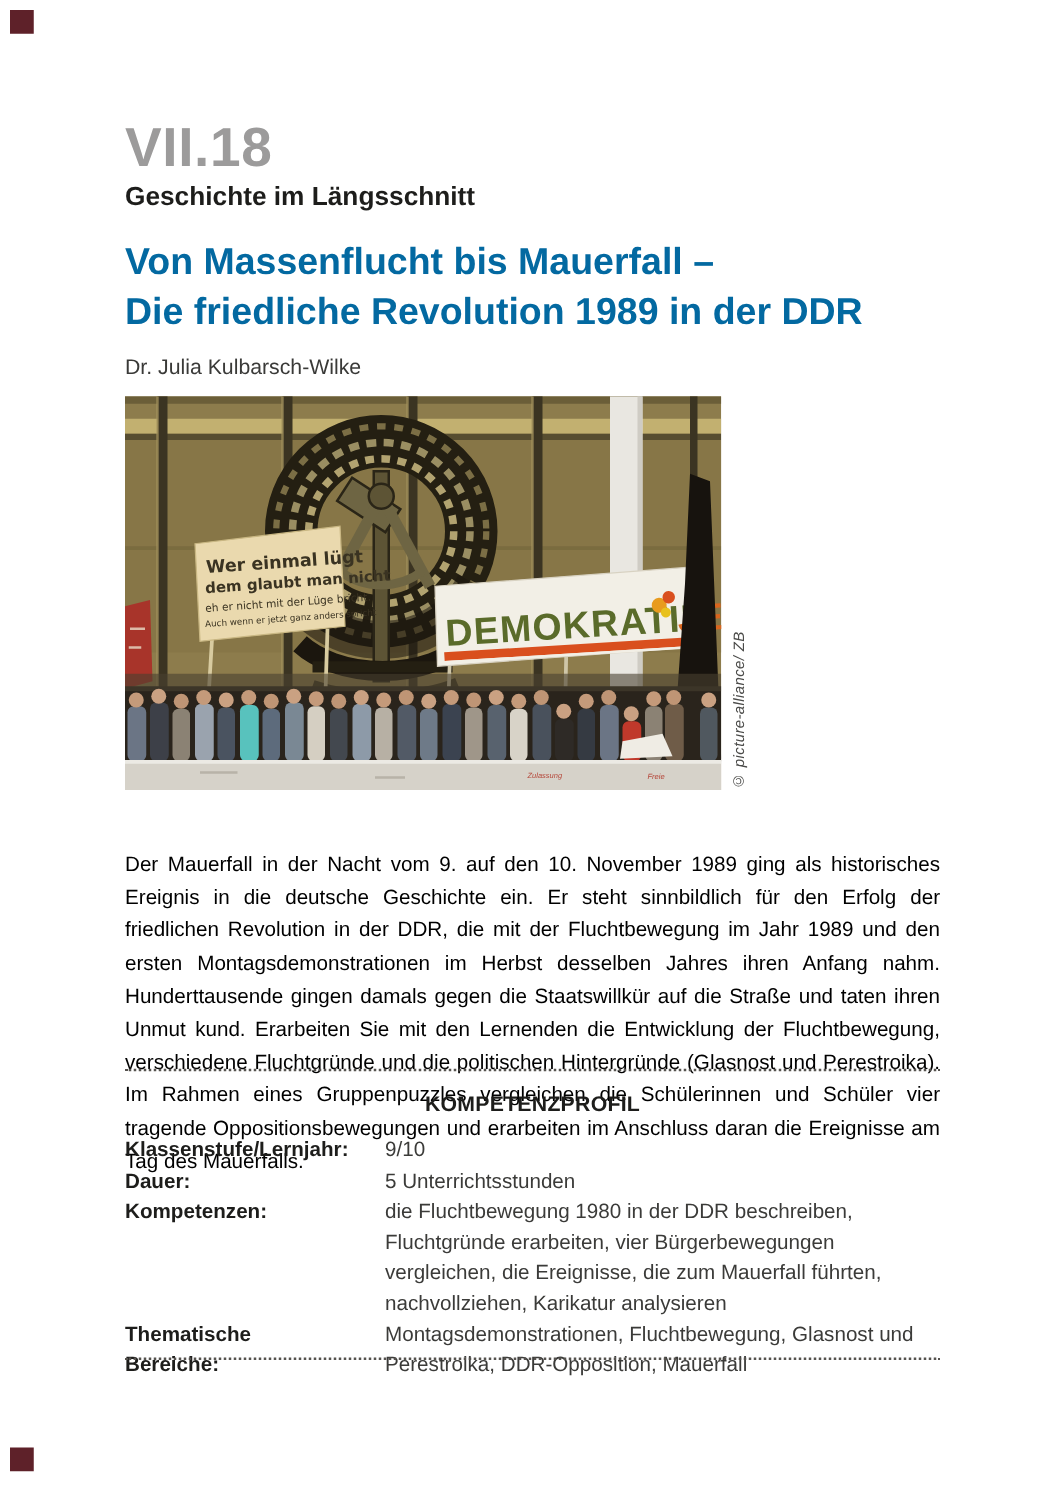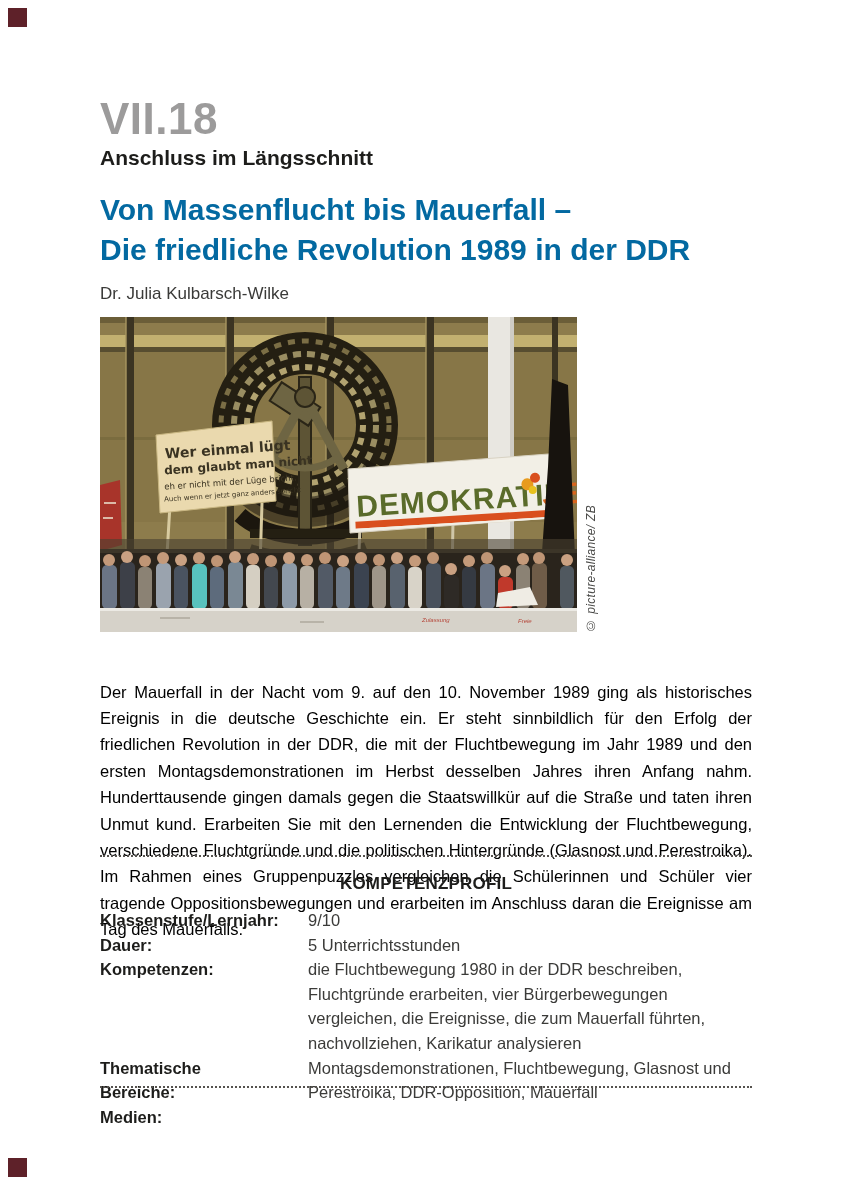--- a/index.html
+++ b/index.html
@@ -41,21 +41,21 @@
   .profile-grid .lbl{font-weight:bold;color:#1d1d1b;padding-right:10px;}
   .profile-grid .val{color:#3b3b39;margin-left:32px;}
 </style>
 </head>
 <body>
 
 <div class="corner" id="corner-top"></div>
 <div class="corner" id="corner-bottom"></div>
 
 <div class="kicker">VII.18</div>
-<div class="series">Anschluss im Längsschnitt</div>
+<div class="series">Geschichte im Längsschnitt</div>
 <div class="title">
   <div>Von Massenflucht bis Mauerfall –</div>
   <div>Die friedliche Revolution 1989 in der DDR</div>
 </div>
 <div class="author">Dr. Julia Kulbarsch-Wilke</div>
 
 <div class="photo-wrap">
   <svg width="477" height="315" viewBox="0 0 477 315">
 
     <rect x="0" y="0" width="477" height="315" fill="#8d7c4c"></rect>
@@ -274,17 +274,16 @@
   <h2>KOMPETENZPROFIL</h2>
   <div class="profile-grid">
     <div class="lbl">Klassenstufe/Lernjahr:</div>
     <div class="val">9/10</div>
     <div class="lbl">Dauer:</div>
     <div class="val">5 Unterrichtsstunden</div>
     <div class="lbl">Kompetenzen:</div>
     <div class="val">die Fluchtbewegung 1980 in der DDR beschreiben, Fluchtgründe erarbeiten, vier Bürgerbewegungen vergleichen, die Ereignisse, die zum Mauerfall führten, nachvollziehen, Karikatur analysieren</div>
     <div class="lbl">Thematische Bereiche:</div>
     <div class="val">Montagsdemonstrationen, Fluchtbewegung, Glasnost und Perestroika, DDR-Opposition, Mauerfall</div>
-    <div class="lbl">Medien:</div>
   </div>
 </div>
 
 <div class="dotted" id="sep-bottom"></div>
 
 </body></html>

